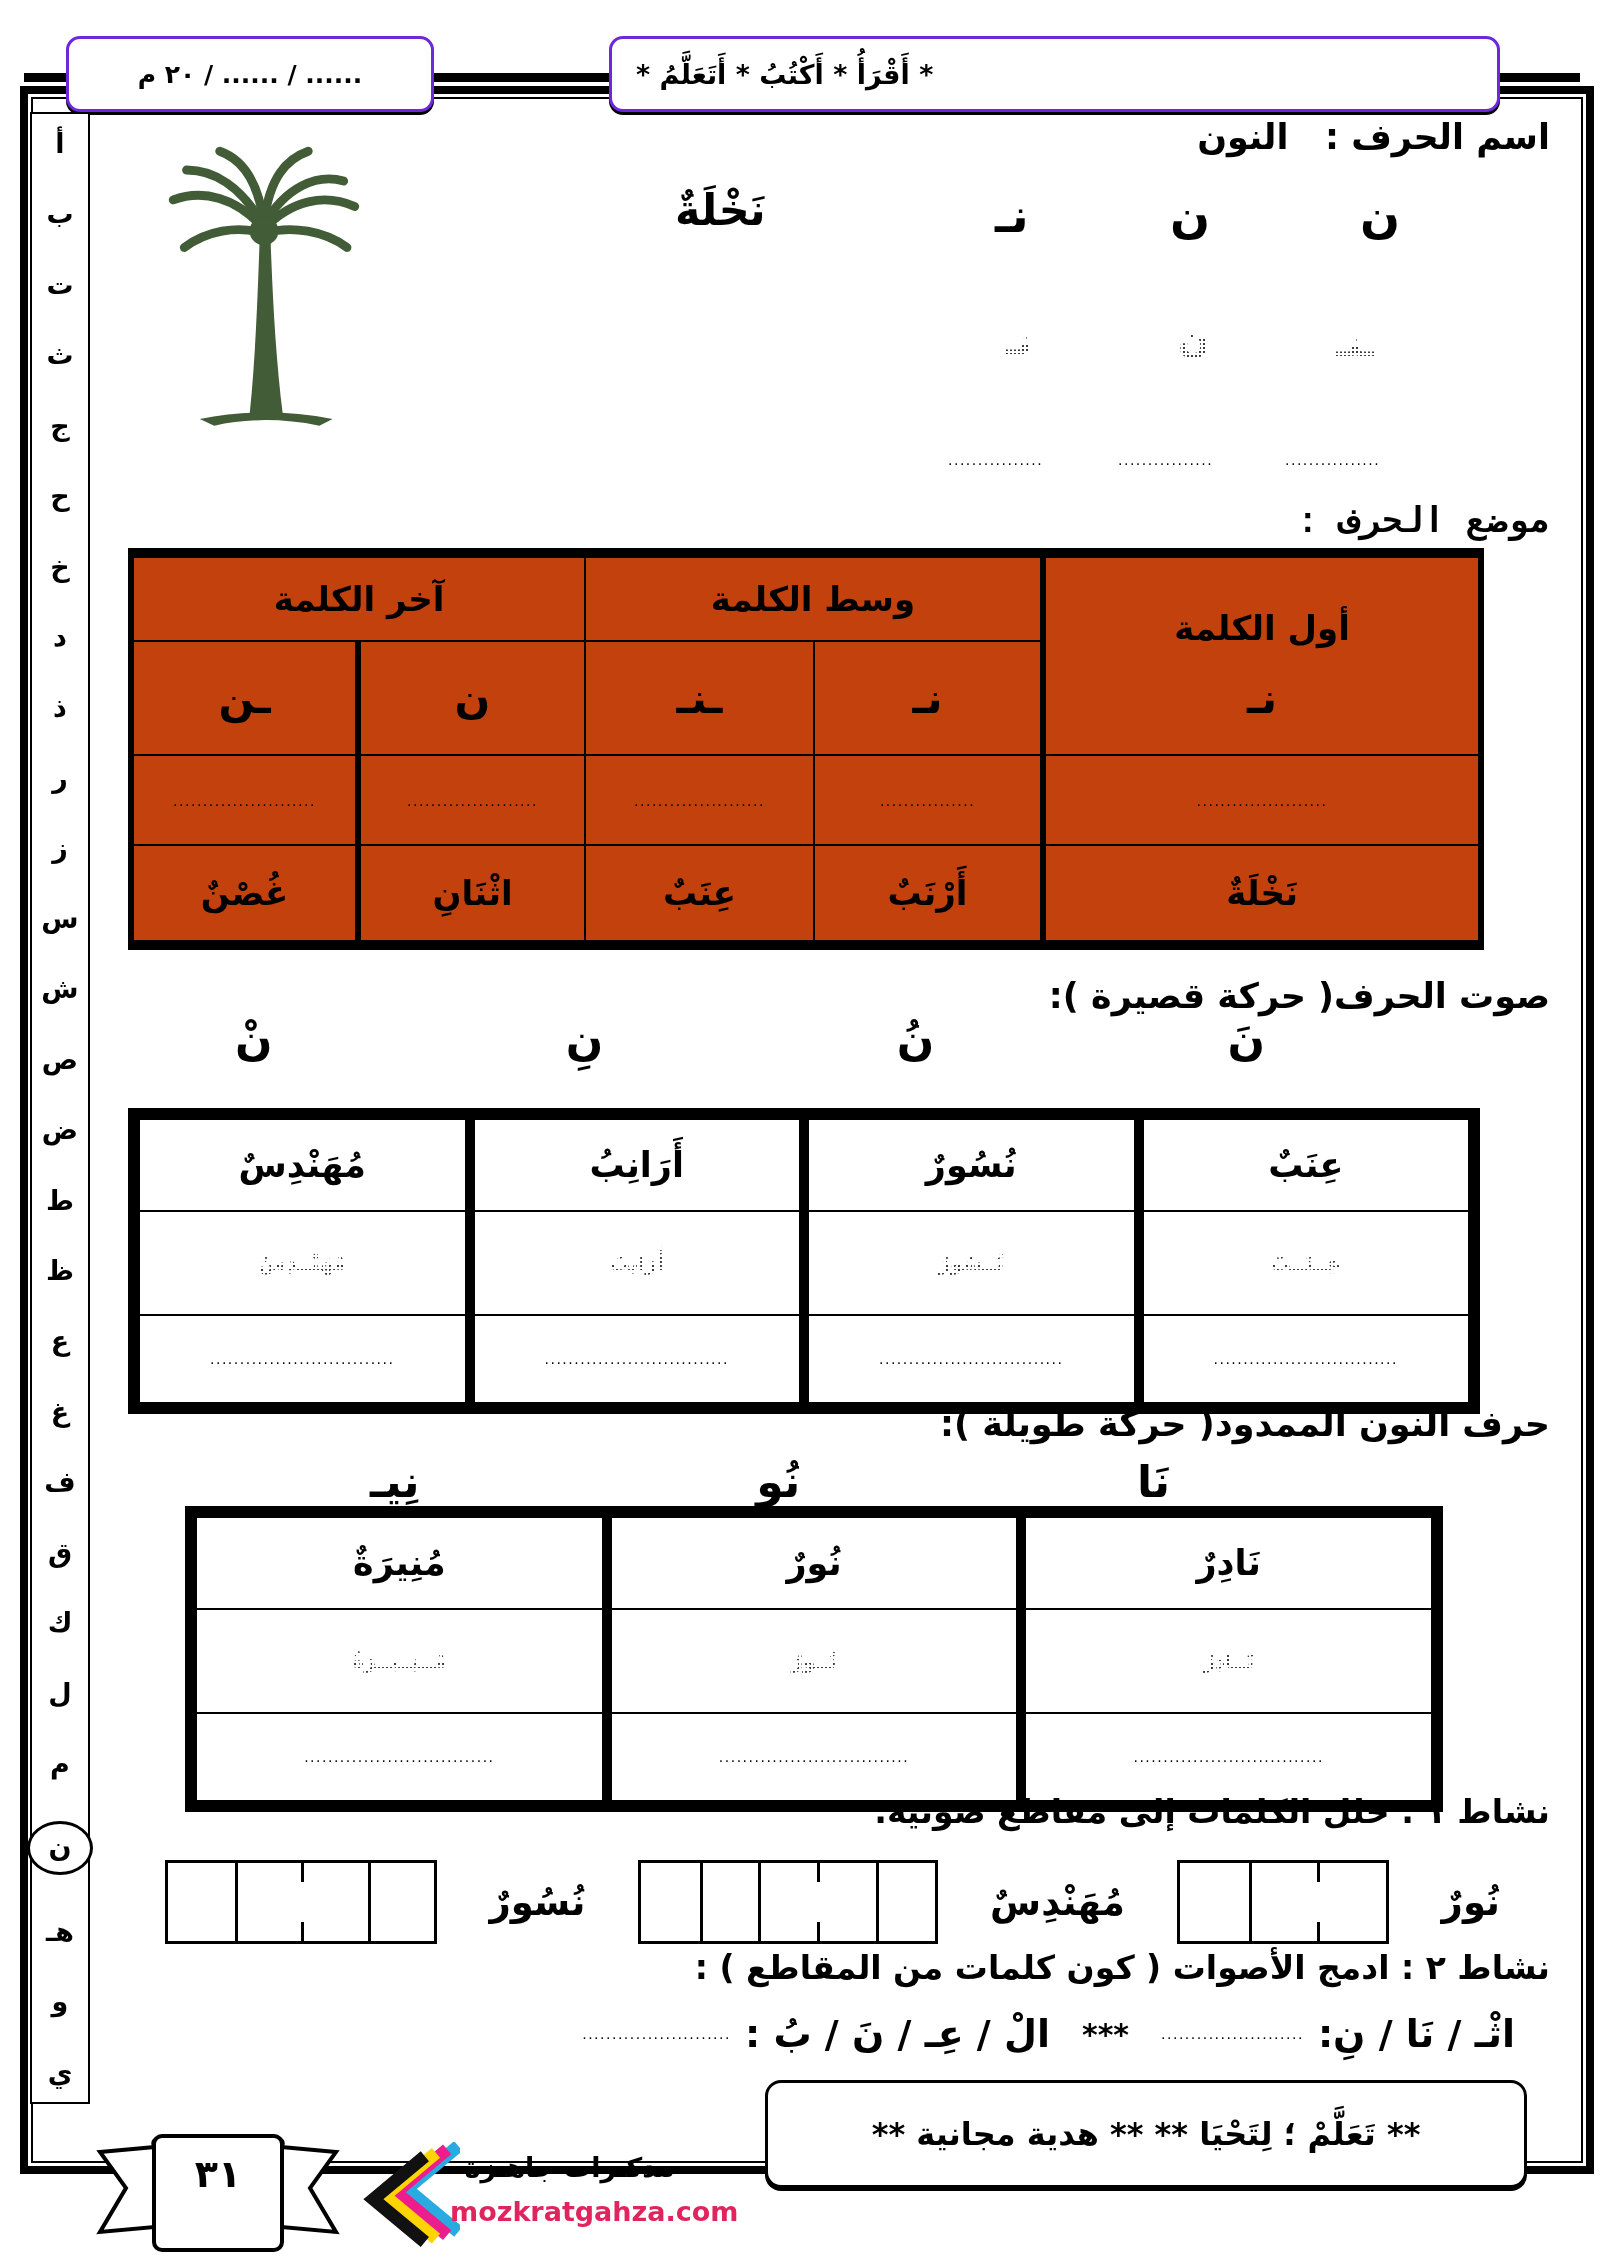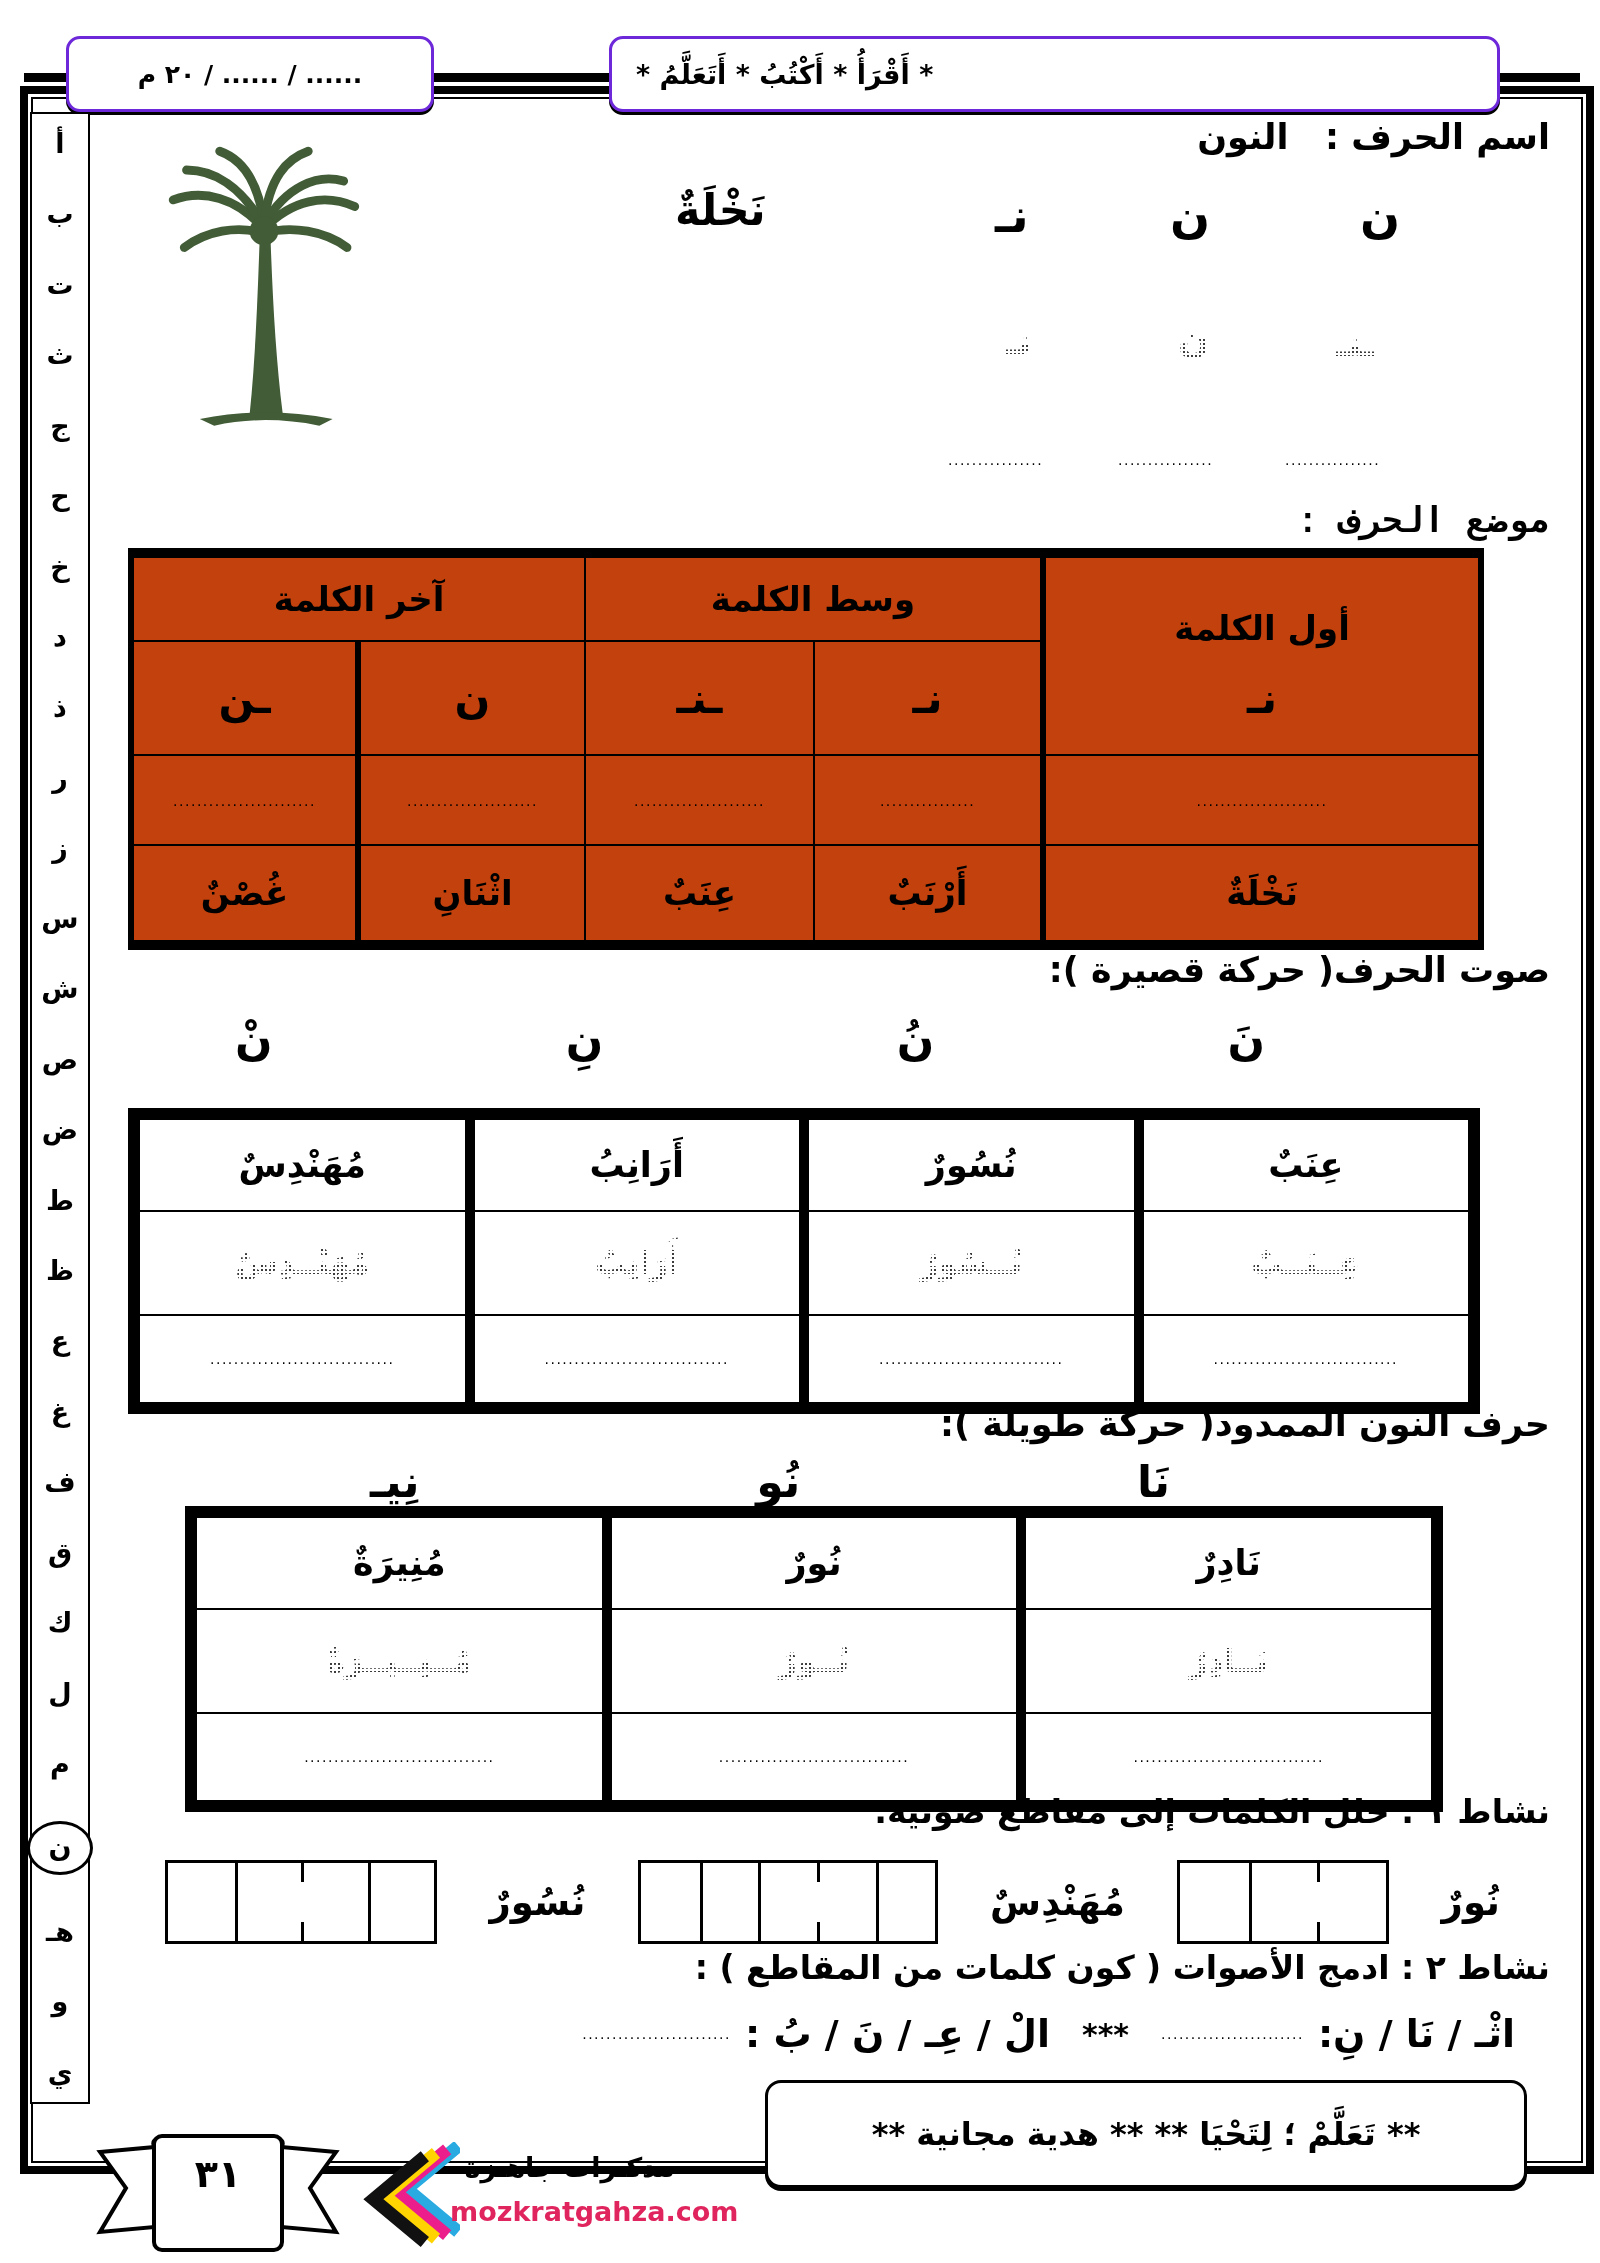--- a/index.html
+++ b/index.html
@@ -44,21 +44,21 @@
   .row-dots td{height:88px;}
   .row-words td{height:94px;font-size:34px;font-weight:700;}
   
   .vowel-row{position:absolute;display:flex;direction:rtl;justify-content:space-between;z-index:2;
              font-size:44px;font-weight:700;}
   
   .snd-wrap{position:absolute;border:6px solid #000;background:#000;display:flex;direction:rtl;gap:6px;
             padding:4px;box-sizing:border-box;z-index:2;}
   .snd-box{flex:1;background:#fff;border:2px solid #000;display:flex;flex-direction:column;}
   .snd-word{height:90px;display:flex;align-items:center;justify-content:center;font-size:35px;font-weight:700;direction:rtl;}
-  .snd-trace{height:102px;display:flex;align-items:center;justify-content:center;font-size:31px;direction:rtl;
+  .snd-trace{height:102px;display:flex;align-items:center;justify-content:center;font-size:20px;direction:rtl;
              border-top:2px solid #000;}
   .snd-dots{height:86px;display:flex;align-items:center;justify-content:center;border-top:2px solid #000;}
   
   .act1-row{position:absolute;left:165px;top:1858px;width:1335px;height:88px;display:flex;direction:rtl;
             align-items:center;justify-content:space-between;z-index:2;}
   .act-word{font-size:37px;font-weight:700;direction:rtl;}
   .sylgroup{position:relative;height:84px;border:3px solid #000;background:#fff;box-sizing:border-box;}
   .sylgroup .d{position:absolute;top:0;bottom:0;width:3px;background:#000;}
   .sylgroup .d.broken{background:linear-gradient(#000 0 24%,rgba(0,0,0,0) 24% 76%,#000 76% 100%);}
   
@@ -196,21 +196,21 @@
     <tr class="row-words">
       <td class="thickL"><span>نَخْلَةٌ</span></td>
       <td><span>أَرْنَبٌ</span></td>
       <td><span>عِنَبٌ</span></td>
       <td class="thickL"><span>اثْنَانِ</span></td>
       <td><span>غُصْنٌ</span></td>
     </tr>
   </tbody>
     </table>
 
-  <div class="h-right" style="top:950px;">صوت الحرف( حركة قصيرة ):</div>
+  <div class="h-right" style="top:976px;">صوت الحرف( حركة قصيرة ):</div>
   <div class="vowel-row" style="left:235px;top:1014px;width:1030px;">
     <span>نَ</span>
     <span>نُ</span>
     <span>نِ</span>
     <span>نْ</span>
   </div>
   <div class="snd-wrap" style="left:128px;top:1108px;width:1352px;">
     <div class="snd-box">
       <div class="snd-word">عِنَبٌ</div>
       <div class="snd-trace trace">عِــنَــبٌ</div>

